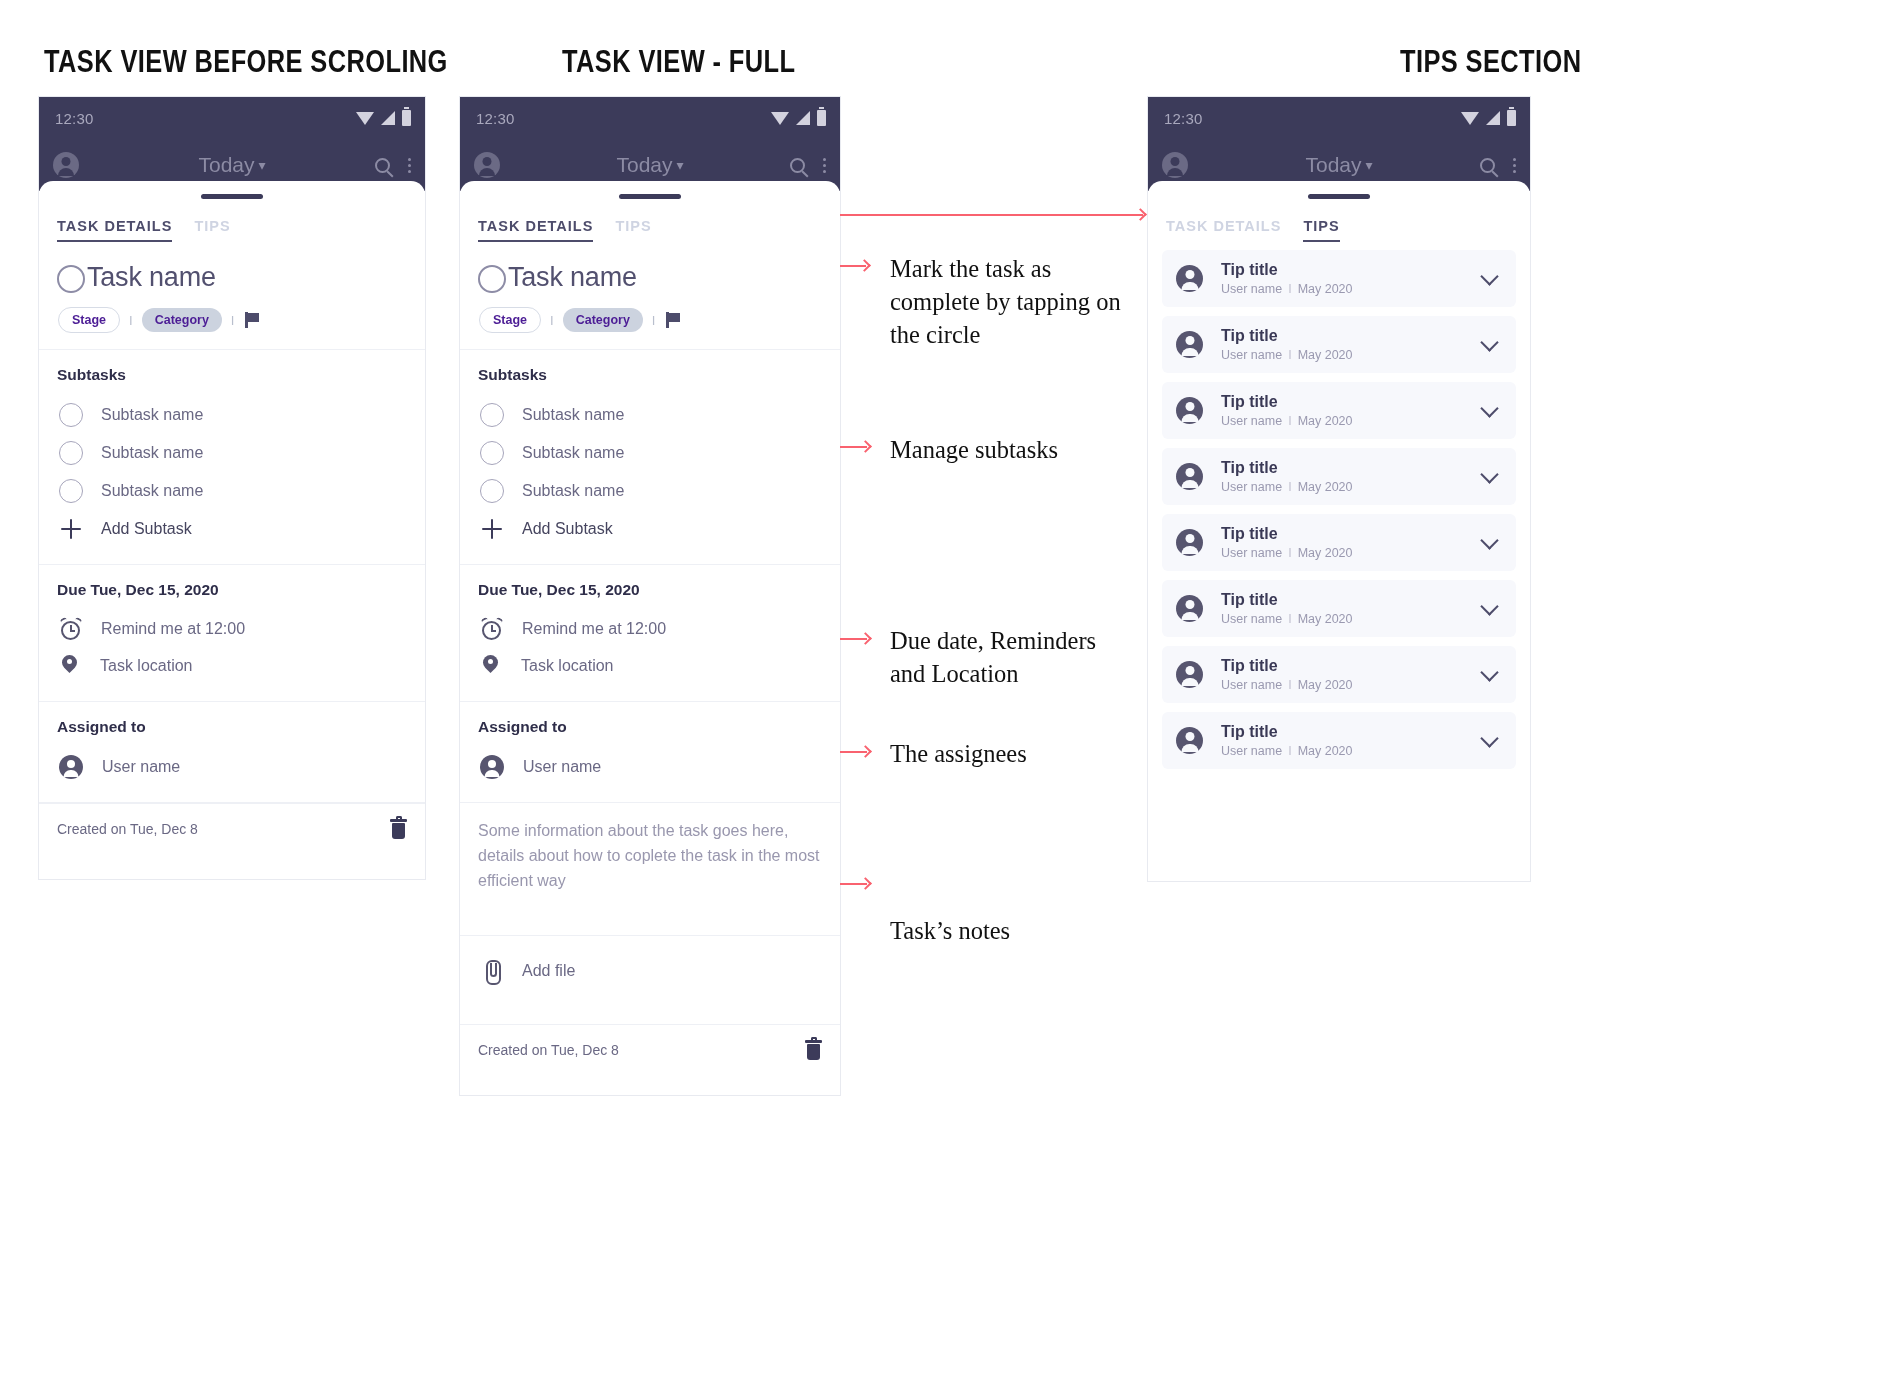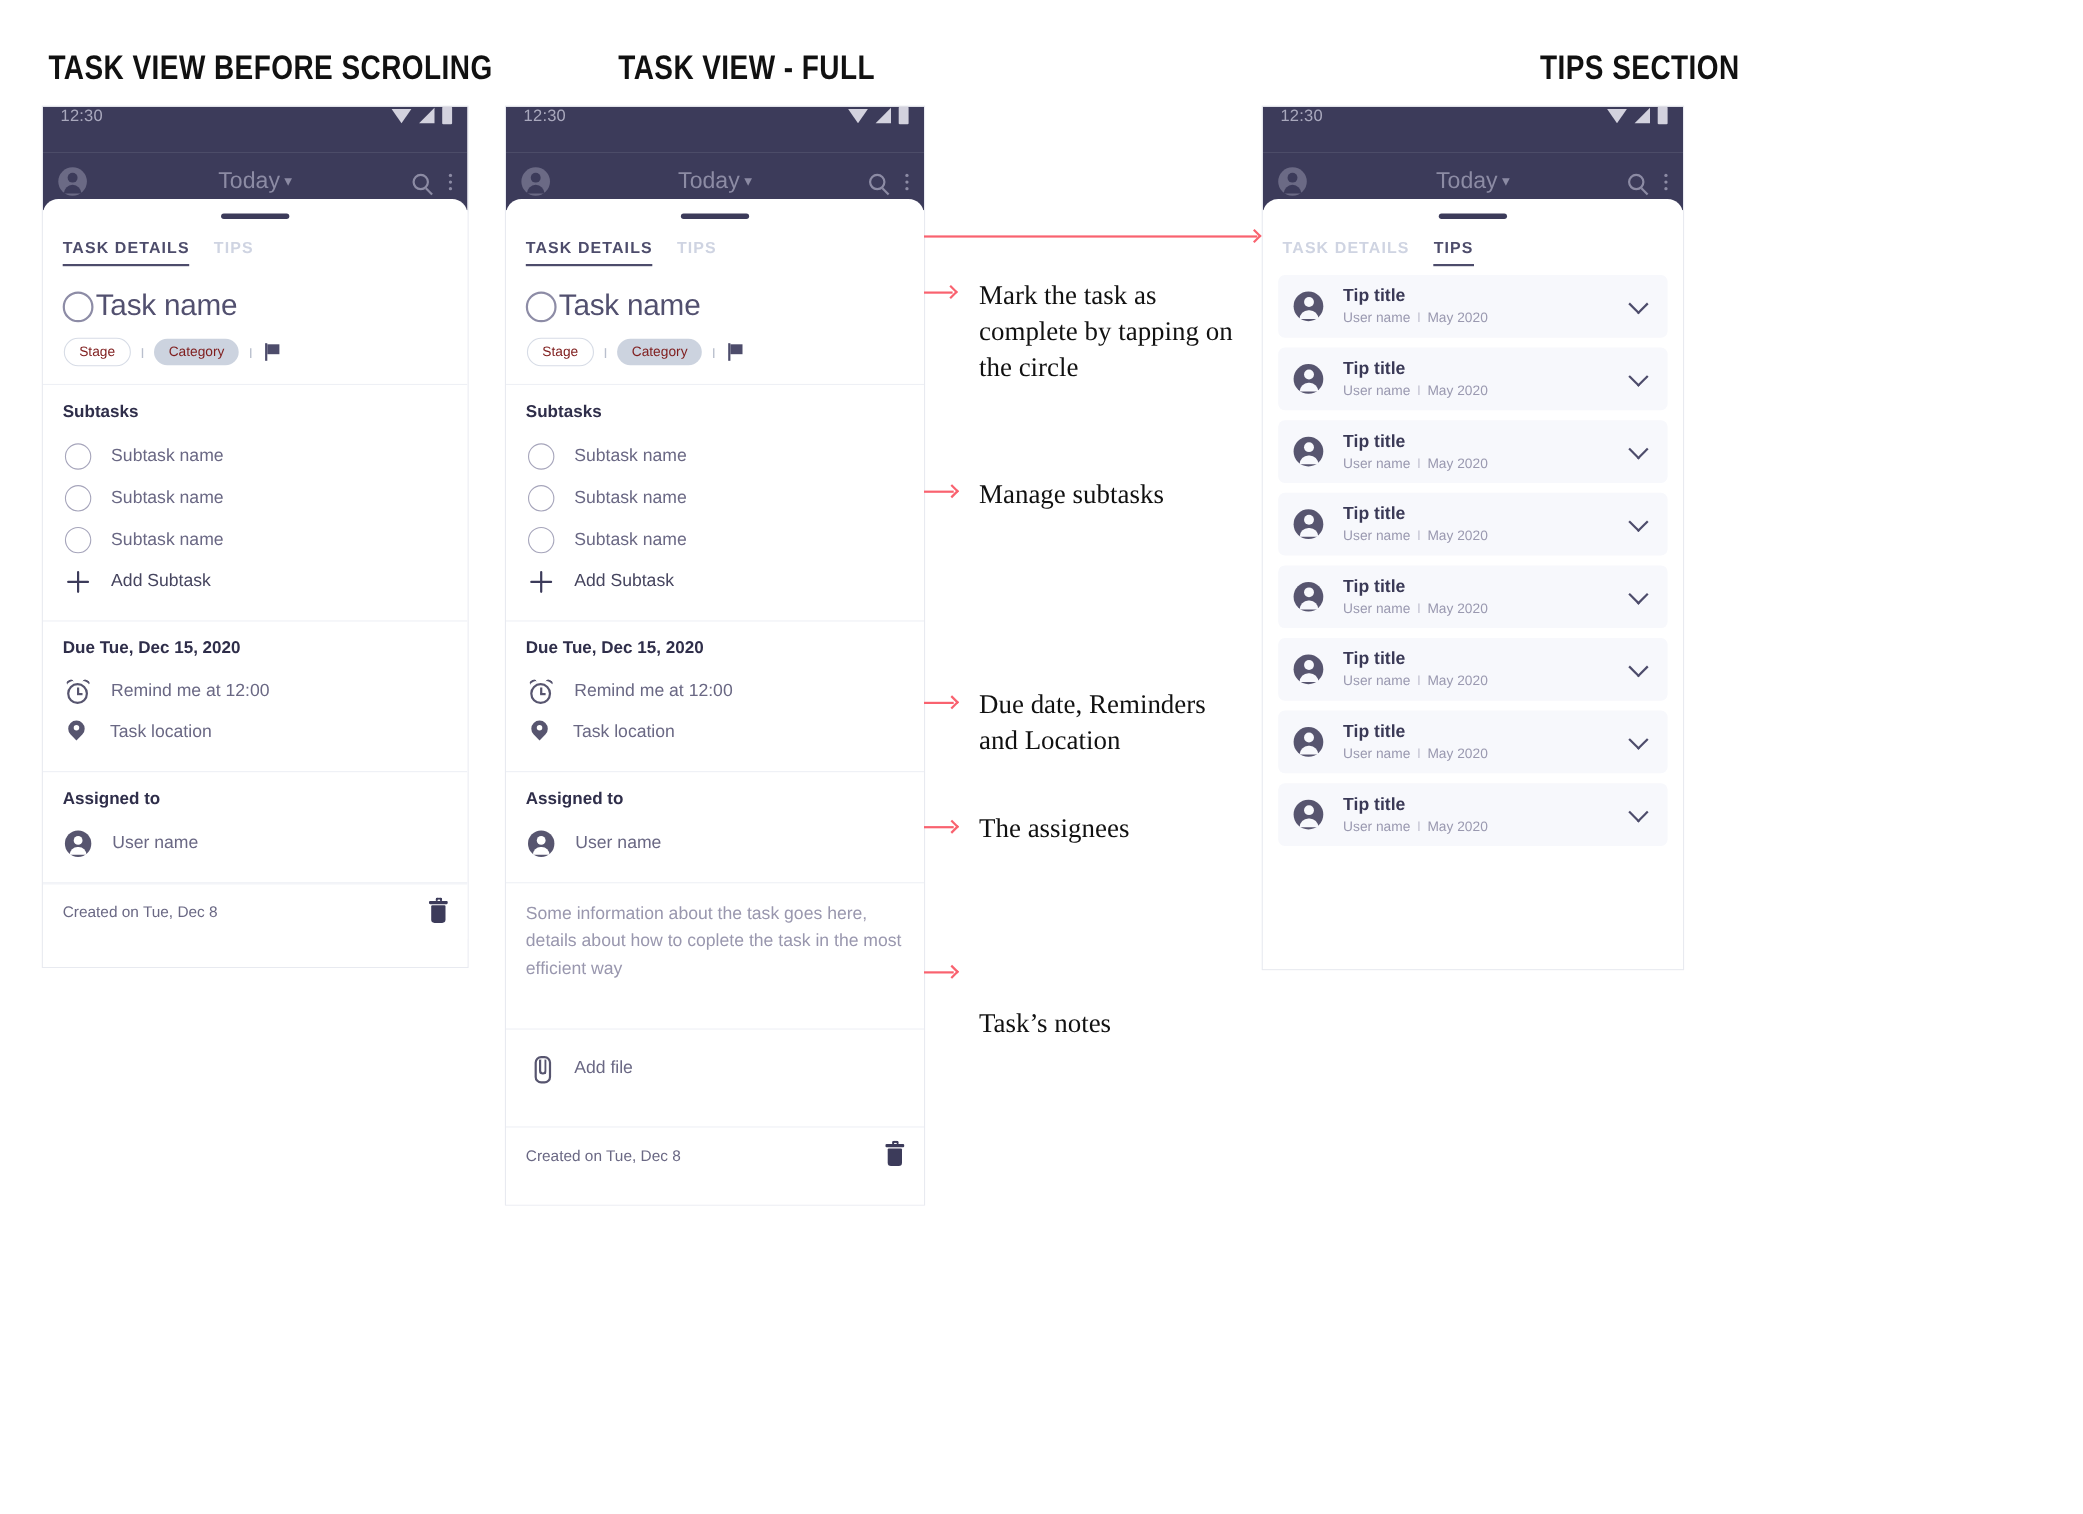--- a/index.html
+++ b/index.html
@@ -37,20 +37,21 @@
     overflow: hidden;
   }
   #phone-1 { left: 38px;   top: 96px;  width: 388px; height: 784px; }
   #phone-2 { left: 459px;  top: 96px;  width: 382px; height: 1000px; }
   #phone-3 { left: 1147px; top: 96px;  width: 384px; height: 786px; }
 
   .status-bar {
     background: #3c3b5a;
     height: 42px;
     display: flex;
+    align-items: center;
     padding: 0 16px;
     position: relative;
   }
   .status-time {
     color: #a9a8bd;
     font-size: 15px;
     letter-spacing: 0.2px;
   }
   .status-icons {
     position: absolute;
@@ -215,22 +216,22 @@
     display: flex;
     align-items: center;
     gap: 9px;
     margin-top: 14px;
     margin-left: 1px;
   }
   .chip {
     font-size: 12.5px;
     padding: 5px 13px;
     border-radius: 14px;
-    color: #7f1d1d;
-    font-weight: 400;
+    color: #4c1d95;
+    font-weight: 700;
   }
   .chip.outline { border: 1px solid #d7dce6; }
   .chip.filled { background: #ccd3df; }
   .chip-sep { color: #b9bfcd; font-size: 13px; }
   .flag-icon {
     width: 15px; height: 16px;
     position: relative;
     margin-left: 2px;
   }
   .flag-icon::before {

